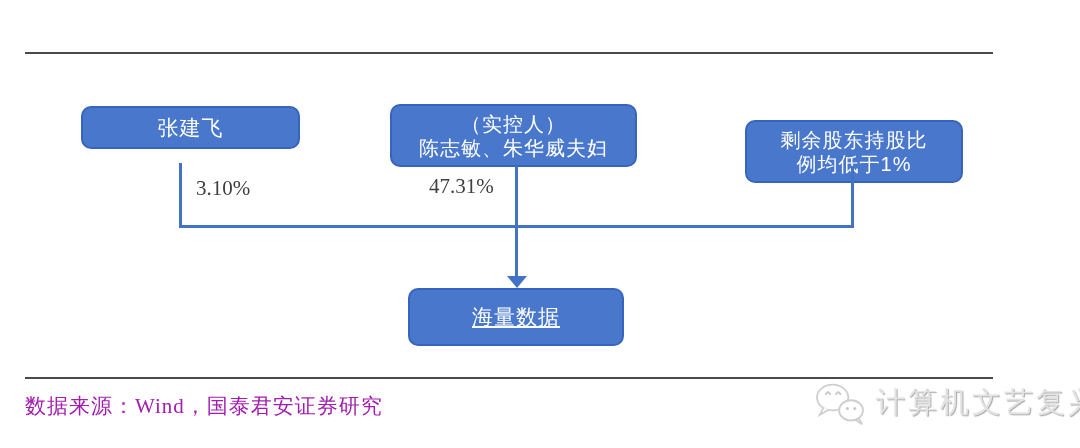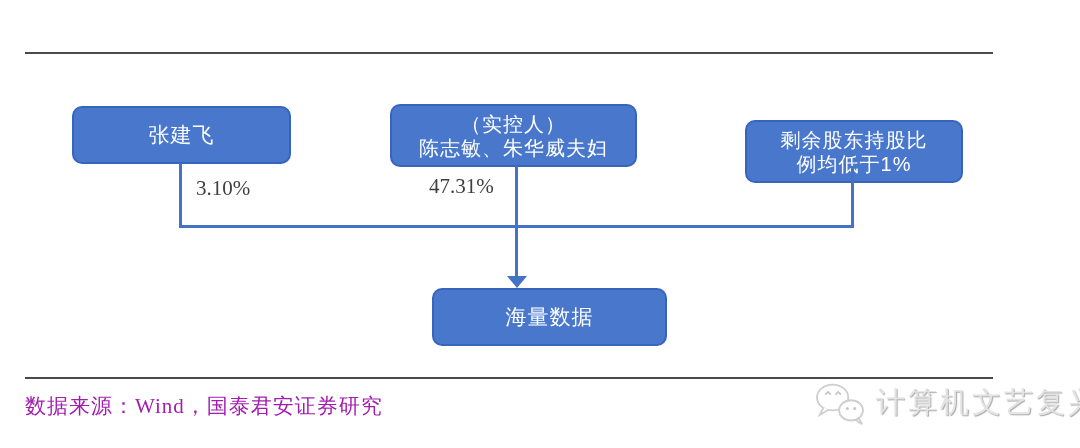--- a/index.html
+++ b/index.html
@@ -46,24 +46,24 @@
     color: #ffffff;
     display: flex;
     flex-direction: column;
     align-items: center;
     justify-content: center;
     text-align: center;
     font-size: 20px;
     line-height: 1.2;
     letter-spacing: 1px;
   }
-  .node-shareholder1 { left: 72px;  top: 106px; width: 219px; height: 58px; font-size: 21px; }
+  .node-shareholder1 { left: 81px;  top: 106px; width: 219px; height: 43px; font-size: 21px; }
   .node-shareholder2 { left: 390px; top: 104px; width: 247px; height: 63px; }
   .node-shareholder3 { left: 745px; top: 104px; width: 218px; height: 63px; margin-top: 16px; }
-  .node-company      { left: 432px; top: 288px; width: 235px; height: 58px; font-size: 21px; }
+  .node-company      { left: 408px; top: 288px; width: 216px; height: 58px; font-size: 21px; text-decoration: underline; }
 
   
   .line {
     position: absolute;
     background: #4472C4;
   }
   .v-left  { left: 179px; top: 163px; width: 3px;   height: 65px; }
   .v-mid   { left: 515px; top: 166px; width: 3px;   height: 112px; }
   .v-right { left: 851px; top: 166px; width: 3px;   height: 62px; }
   .h-bar   { left: 179px; top: 225px; width: 675px; height: 3px;  }

